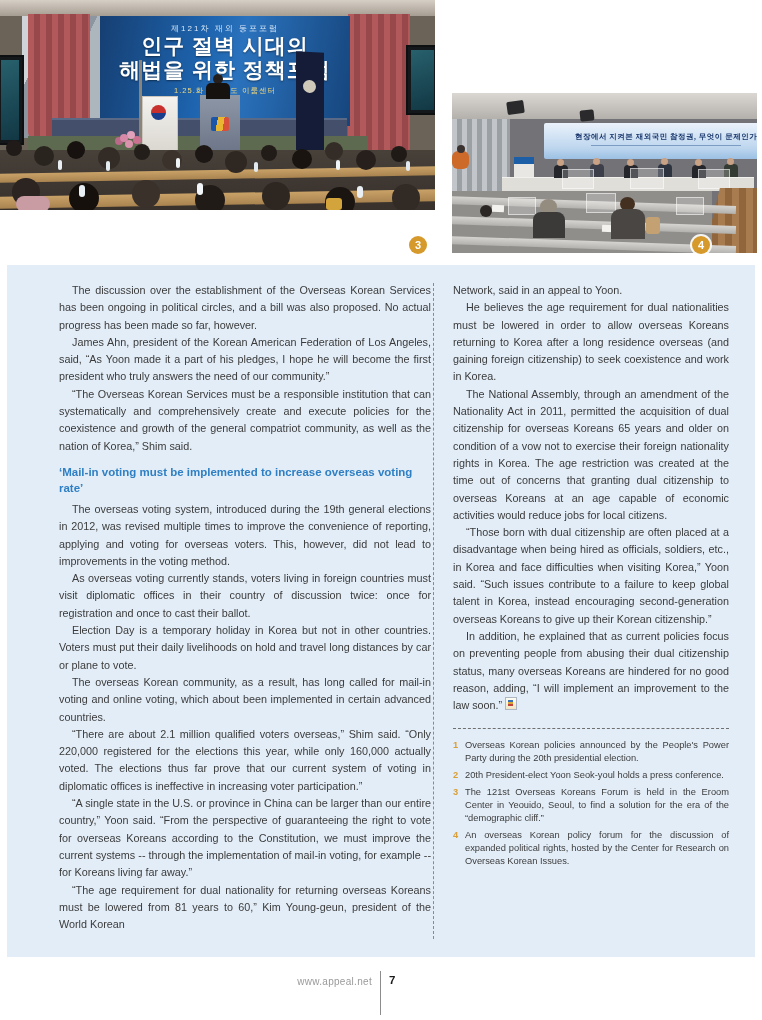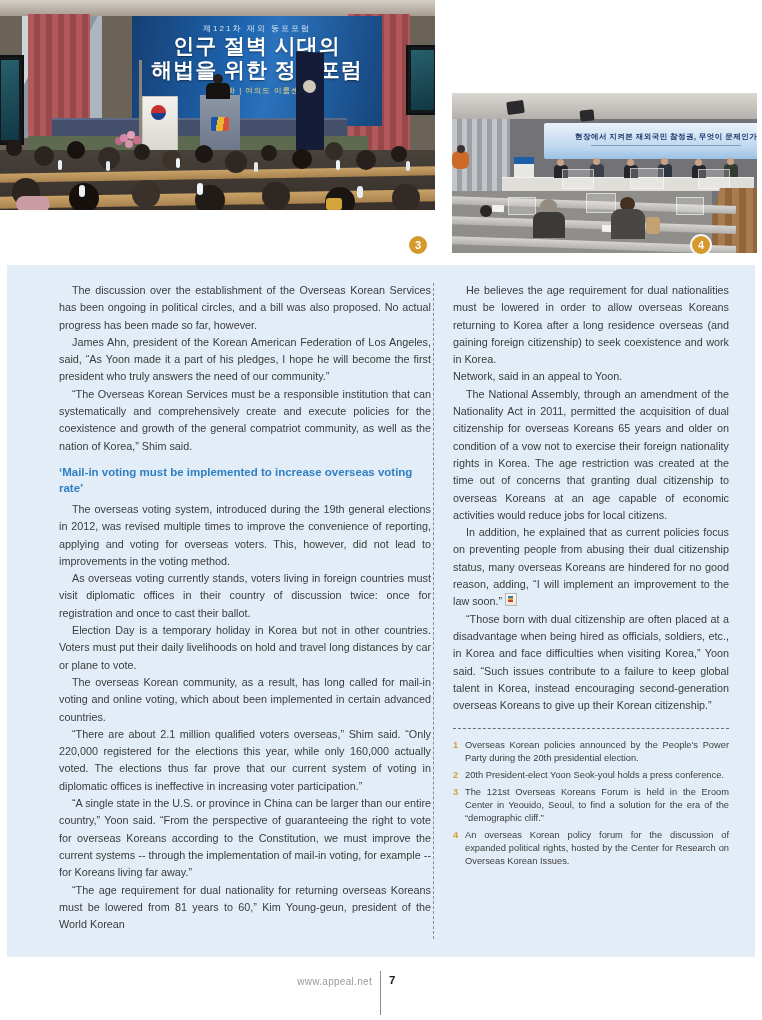--- a/index.html
+++ b/index.html
@@ -15,21 +15,21 @@
   .p3-ceiling{position:absolute;left:0;top:0;width:435px;height:16px;background:linear-gradient(#d6cfc6,#a69d92);}
   .p3-screen{position:absolute;left:22px;top:16px;width:80px;height:122px;background:linear-gradient(115deg,#cfd4d8 25%,#8d96a0 25% 55%,#aeb6bd 55%);}
   .p3-tv{position:absolute;background:#15181b;border:2px solid #0d0f11;}
   .p3-tv-l{left:-4px;top:55px;width:24px;height:86px;}
   .p3-tv-r{left:406px;top:45px;width:29px;height:66px;}
   .p3-tv-glow{position:absolute;inset:3px;background:linear-gradient(160deg,#27606c,#123744);}
   .p3-curtain{position:absolute;top:14px;background:repeating-linear-gradient(90deg,#b2595c 0 6px,#98474b 6px 12px);border-radius:0 0 8px 8px;}
   .p3-curtain-l{left:28px;width:62px;height:126px;}
   .p3-curtain-r{left:348px;width:62px;height:142px;}
   .p3-banner{position:absolute;left:100px;top:16px;width:250px;height:110px;text-align:center;color:#fff;
-             background:linear-gradient(100deg,#163f72 0%,#1d63ad 40%,#2a72bd 55%,#16457c 100%);margin-left:32px;}
+             background:linear-gradient(100deg,#163f72 0%,#1d63ad 40%,#2a72bd 55%,#16457c 100%);}
   .p3-banner-top{margin-top:7px;font-size:8px;letter-spacing:2px;color:#d9e8f8;}
   .p3-banner-l1,.p3-banner-l2{font-size:21px;font-weight:bold;line-height:24px;letter-spacing:1px;
              text-shadow:0 1px 2px rgba(0,0,0,.45);}
   .p3-banner-sub{margin-top:4px;font-size:7.5px;color:#f4d97c;letter-spacing:1px;}
   .p3-flag{position:absolute;left:142px;top:96px;width:34px;height:56px;background:linear-gradient(#f4f2ee,#d9d6d0);border:1px solid #c9c5bd;}
   .p3-taegeuk{position:absolute;left:8px;top:8px;width:15px;height:15px;border-radius:50%;background:linear-gradient(#c8302e 50%,#1a3e8c 50%);}
   .p3-flagpole{position:absolute;left:139px;top:60px;width:3px;height:150px;background:#8b8579;}
   .p3-darkflag{position:absolute;left:296px;top:52px;width:28px;height:122px;background:#141c38;transform:skewY(3deg);}
   .p3-darkflag::after{content:"";position:absolute;left:7px;top:28px;width:13px;height:13px;border-radius:50%;background:#efe7cf;opacity:.85;}
   .p3-headtable{position:absolute;left:52px;top:118px;width:295px;height:18px;background:#44506b;border-top:2px solid #5a6985;}
@@ -217,25 +217,25 @@
       <p class="para">Election Day is a temporary holiday in Korea but not in other countries. Voters must put their daily livelihoods on hold and travel long distances by car or plane to vote.</p>
       <p class="para">The overseas Korean community, as a result, has long called for mail-in voting and online voting, which about been implemented in certain advanced countries.</p>
       <p class="para">“There are about 2.1 million qualified voters overseas,” Shim said. “Only 220,000 registered for the elections this year, while only 160,000 actually voted. The elections thus far prove that our current system of voting in diplomatic offices is ineffective in increasing voter participation.”</p>
       <p class="para">“A single state in the U.S. or province in China can be larger than our entire country,” Yoon said. “From the perspective of guaranteeing the right to vote for overseas Koreans according to the Constitution, we must improve the current systems -- through the implementation of mail-in voting, for example -- for Koreans living far away.”</p>
       <p class="para">“The age requirement for dual nationality for returning overseas Koreans must be lowered from 81 years to 60,” Kim Young-geun, president of the World Korean</p>
     </div>
 
     <div class="col-divider"></div>
 
     <div class="col col-right">
+      <p class="para noindent">Network, said in an appeal to Yoon.</p>
       <p class="para">He believes the age requirement for dual nationalities must be lowered in order to allow overseas Koreans returning to Korea after a long residence overseas (and gaining foreign citizenship) to seek coexistence and work in Korea.</p>
-      <p class="para noindent">Network, said in an appeal to Yoon.</p>
       <p class="para">The National Assembly, through an amendment of the Nationality Act in 2011, permitted the acquisition of dual citizenship for overseas Koreans 65 years and older on condition of a vow not to exercise their foreign nationality rights in Korea. The age restriction was created at the time out of concerns that granting dual citizenship to overseas Koreans at an age capable of economic activities would reduce jobs for local citizens.</p>
+      <p class="para">“Those born with dual citizenship are often placed at a disadvantage when being hired as officials, soldiers, etc., in Korea and face difficulties when visiting Korea,” Yoon said. “Such issues contribute to a failure to keep global talent in Korea, instead encouraging second-generation overseas Koreans to give up their Korean citizenship.”</p>
       <p class="para"><span>In addition, he explained that as current policies focus on preventing people from abusing their dual citizenship status, many overseas Koreans are hindered for no good reason, adding, “I will implement an improvement to the law soon.”</span><span class="endmark"></span></p>
-      <p class="para">“Those born with dual citizenship are often placed at a disadvantage when being hired as officials, soldiers, etc., in Korea and face difficulties when visiting Korea,” Yoon said. “Such issues contribute to a failure to keep global talent in Korea, instead encouraging second-generation overseas Koreans to give up their Korean citizenship.”</p>
 
       <div class="fn-sep"></div>
       <div class="fn"><span class="fn-num">1</span><span class="fn-text">Overseas Korean policies announced by the People's Power Party during the 20th presidential election.</span></div>
       <div class="fn"><span class="fn-num">2</span><span class="fn-text">20th President-elect Yoon Seok-youl holds a press conference.</span></div>
       <div class="fn"><span class="fn-num">3</span><span class="fn-text">The 121st Overseas Koreans Forum is held in the Eroom Center in Yeouido, Seoul, to find a solution for the era of the “demographic cliff.”</span></div>
       <div class="fn"><span class="fn-num">4</span><span class="fn-text">An overseas Korean policy forum for the discussion of expanded political rights, hosted by the Center for Research on Overseas Korean Issues.</span></div>
     </div>
   </div>
 
   <span class="footer-url">www.appeal.net</span>

